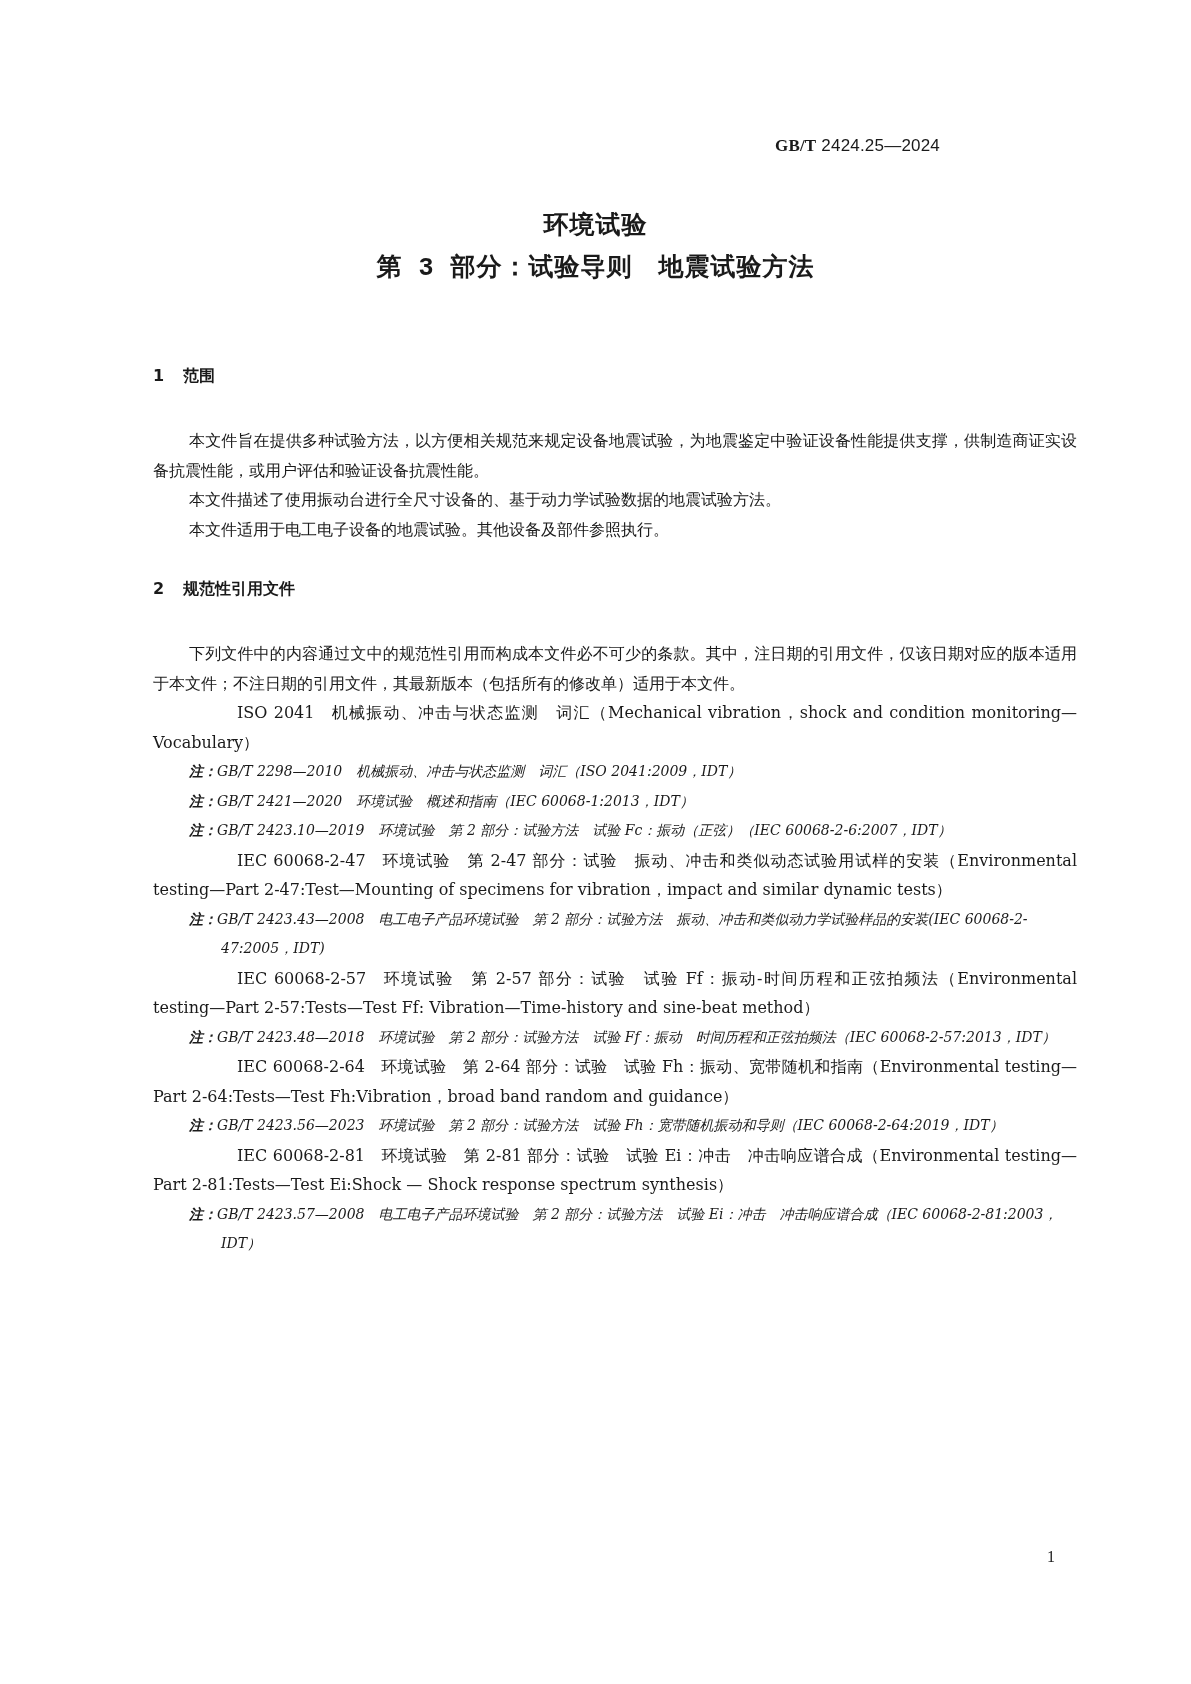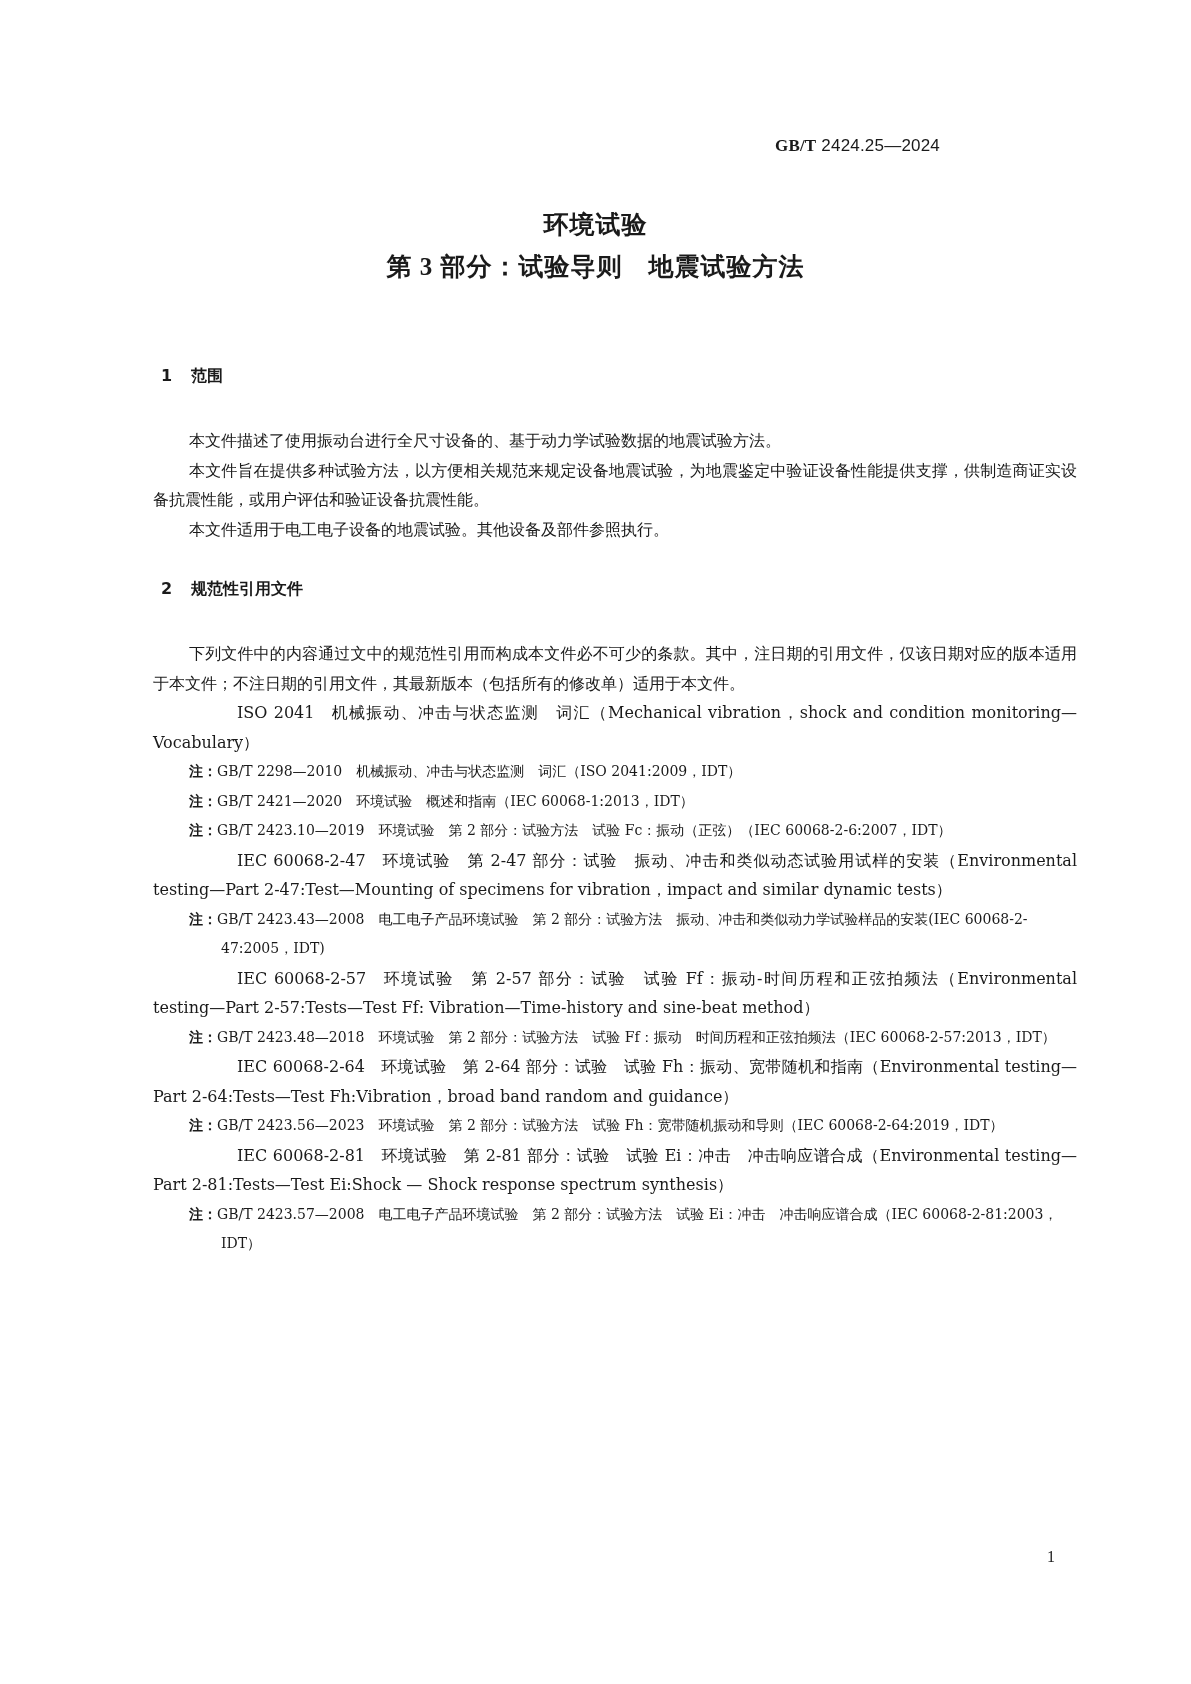--- a/index.html
+++ b/index.html
@@ -3,56 +3,56 @@
 <meta charset="utf-8">
 <style>
   html, body { margin: 0; padding: 0; background: #ffffff; }
   body { width: 1191px; height: 1684px; position: relative; overflow: hidden;
          color: #1a1a1a; font-family: "DejaVu Serif", "Liberation Serif", serif; }
   .page { position: absolute; left: 0; top: 0; width: 1054px; height: 1684px; background: #fff; }
   .std-code { position: absolute; top: 136px; right: 114px; font-size: 17px;
               font-family: "Liberation Sans", sans-serif; font-weight: normal; letter-spacing: 0.2px; }
   .std-code b { font-family: "Liberation Serif", serif; font-weight: bold; }
   .title { position: absolute; left: 0; width: 1191px; text-align: center;
-           font-family: Liberation Serif, serif; font-weight: bold; font-size: 25px; letter-spacing: 1px; }
+           font-family: Liberation Mono, monospace; font-weight: bold; font-size: 25px; letter-spacing: 1px; }
   .title-1 { top: 208px; }
   .title-2 { top: 250px; }
   .content { position: absolute; left: 153px; top: 362px; width: 924px; }
-  .h { font-family: "DejaVu Sans", sans-serif; font-weight: bold; font-size: 16px; height: 28px; line-height: 28px; margin-left: 8px; }
+  .h { font-family: "DejaVu Sans", sans-serif; font-weight: bold; font-size: 16px; height: 28px; line-height: 28px; }
   .h .num { display: inline-block; width: 30px; }
   .gap-after-h { height: 36px; }
   .gap-before-h { height: 31px; }
   .p { font-size: 16px; line-height: 29.5px; text-indent: 36px; text-align: justify; margin: 0; }
   .ref { font-size: 16px; line-height: 29.5px; text-indent: 36px; text-align: justify; margin: 0; }
   .ref .code { margin-right: 16px; margin-left: 48px; }
   .ref .ctitle { margin-right: 0; }
   .note { font-size: 14px; line-height: 29.5px; margin: 0; padding-left: 36px; }
-  .note-inner { display: block; padding-left: 32px; text-indent: -32px; }
+  .note-inner { display: block; padding-left: 32px; text-indent: -32px; font-style: italic; }
   .note .lbl { font-family: "DejaVu Sans", sans-serif; font-weight: bold; font-size: 14px; }
   .page-num { position: absolute; left: 1047px; top: 1548px; font-size: 16px;
               font-family: "Liberation Serif", serif; }
 </style>
 </head>
 <body>
 
 <div class="page">
 
   <div class="std-code"><b>GB/T</b> <span>2424.25—2024</span></div>
 
   <div class="title title-1">环境试验</div>
   <div class="title title-2">第 3 部分：试验导则　地震试验方法</div>
 
   <div class="content">
 
     <div class="h">
       <span class="num">1</span><span>范围</span>
     </div>
     <div class="gap-after-h"></div>
+    <p class="p">本文件旨在提供多种试验方法，以方便相关规范来规定设备地震试验，为地震鉴定中验证设备性能提供支撑，供制造商证实设备抗震性能，或用户评估和验证设备抗震性能。</p>
     <p class="p">本文件描述了使用振动台进行全尺寸设备的、基于动力学试验数据的地震试验方法。</p>
-    <p class="p">本文件旨在提供多种试验方法，以方便相关规范来规定设备地震试验，为地震鉴定中验证设备性能提供支撑，供制造商证实设备抗震性能，或用户评估和验证设备抗震性能。</p>
     <p class="p">本文件适用于电工电子设备的地震试验。其他设备及部件参照执行。</p>
     <div class="gap-before-h"></div>
 
     <div class="h">
       <span class="num">2</span><span>规范性引用文件</span>
     </div>
     <div class="gap-after-h"></div>
     <p class="p">下列文件中的内容通过文中的规范性引用而构成本文件必不可少的条款。其中，注日期的引用文件，仅该日期对应的版本适用于本文件；不注日期的引用文件，其最新版本（包括所有的修改单）适用于本文件。</p>
 
     <p class="ref"><span class="code">ISO 2041</span><span class="ctitle">机械振动、冲击与状态监测　词汇（Mechanical vibration，shock and condition monitoring—Vocabulary）</span></p>

